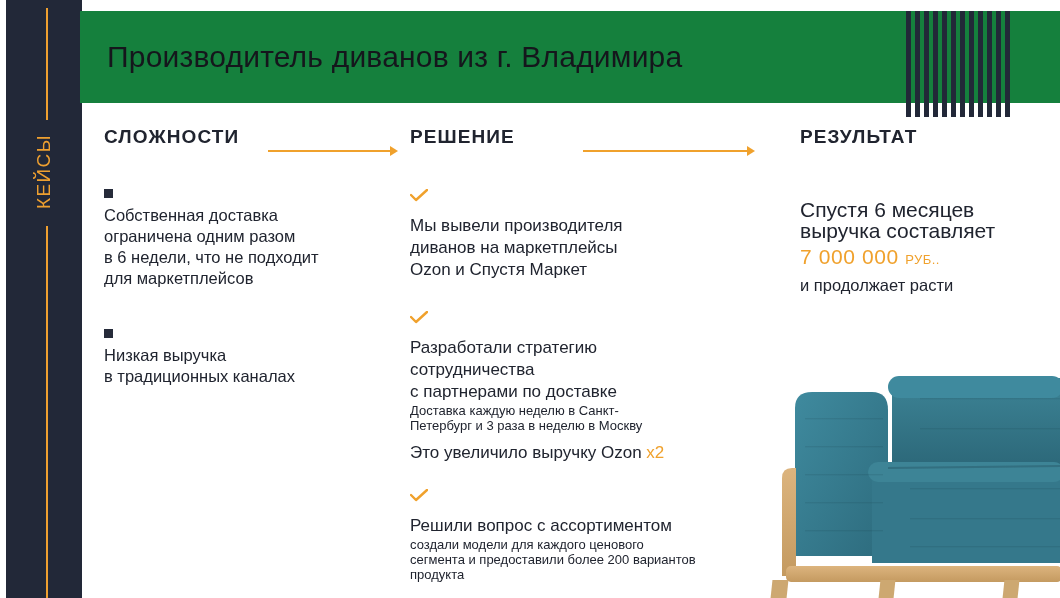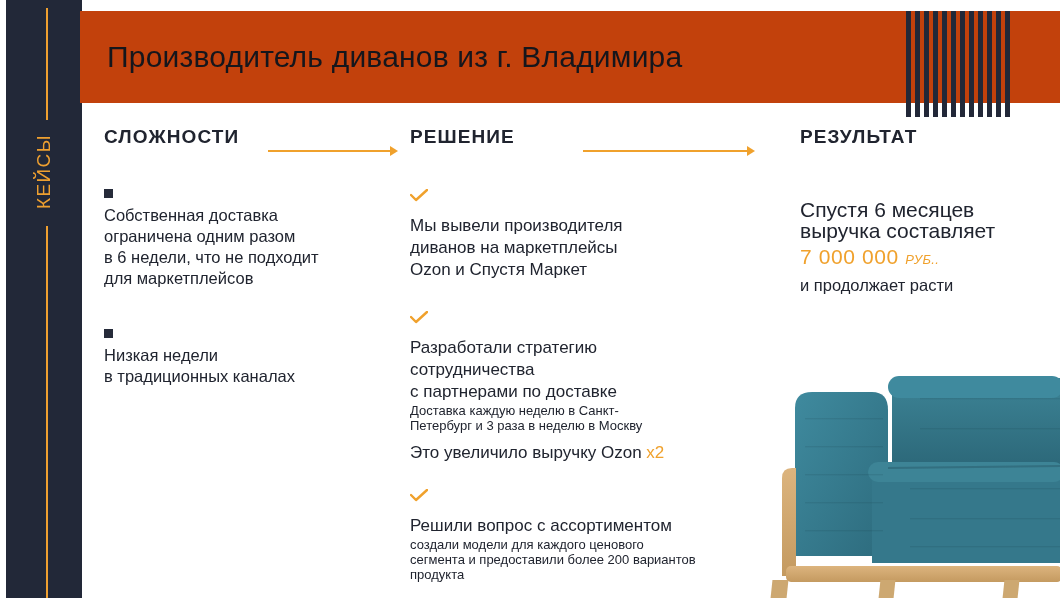--- a/index.html
+++ b/index.html
@@ -55,21 +55,21 @@
     white-space: nowrap;
   }
 
   
   .header {
     position: absolute;
     left: 80px;
     top: 11px;
     width: 980px;
     height: 92px;
-    background: #c2410c;
+    background: #15803d;
   }
   .header-title {
     position: absolute;
     left: 27px;
     top: 50%;
     transform: translateY(-50%);
     font-size: 30px;
     color: #15161c;
     font-weight: 400;
     white-space: nowrap;
@@ -187,21 +187,20 @@
   .big-number {
     font-size: 21px;
     color: #f0a12c;
     letter-spacing: .6px;
     line-height: 28px;
     margin-top: 2px;
   }
   .big-number .unit {
     font-size: 13px;
     letter-spacing: .4px;
-    font-style: italic;
   }
   .result-tail {
     font-size: 16.5px;
     line-height: 21px;
     color: #20242f;
     margin-top: 1px;
   }
 
   
   .sofa {
@@ -258,21 +257,21 @@
       <div class="bullet-sq"></div>
       <div class="body-text">Собственная доставка
 ограничена одним разом
 в 6 недели, что не подходит
 для маркетплейсов</div>
     </div>
 
 
     <div class="block" style="margin-top:40px">
       <div class="bullet-sq"></div>
-      <div class="body-text">Низкая недели
+      <div class="body-text">Низкая выручка
 в традиционных каналах</div>
     </div>
   </div>
 
   <div class="col col-2">
     <div class="col-head">РЕШЕНИЕ</div>
 
     <div class="block first">
       <svg class="check" viewBox="0 0 18 13">
         <polyline points="1,6 6,11 17,1" fill="none" stroke="#f0a12c" stroke-width="2.4" stroke-linecap="round" stroke-linejoin="round"></polyline>

